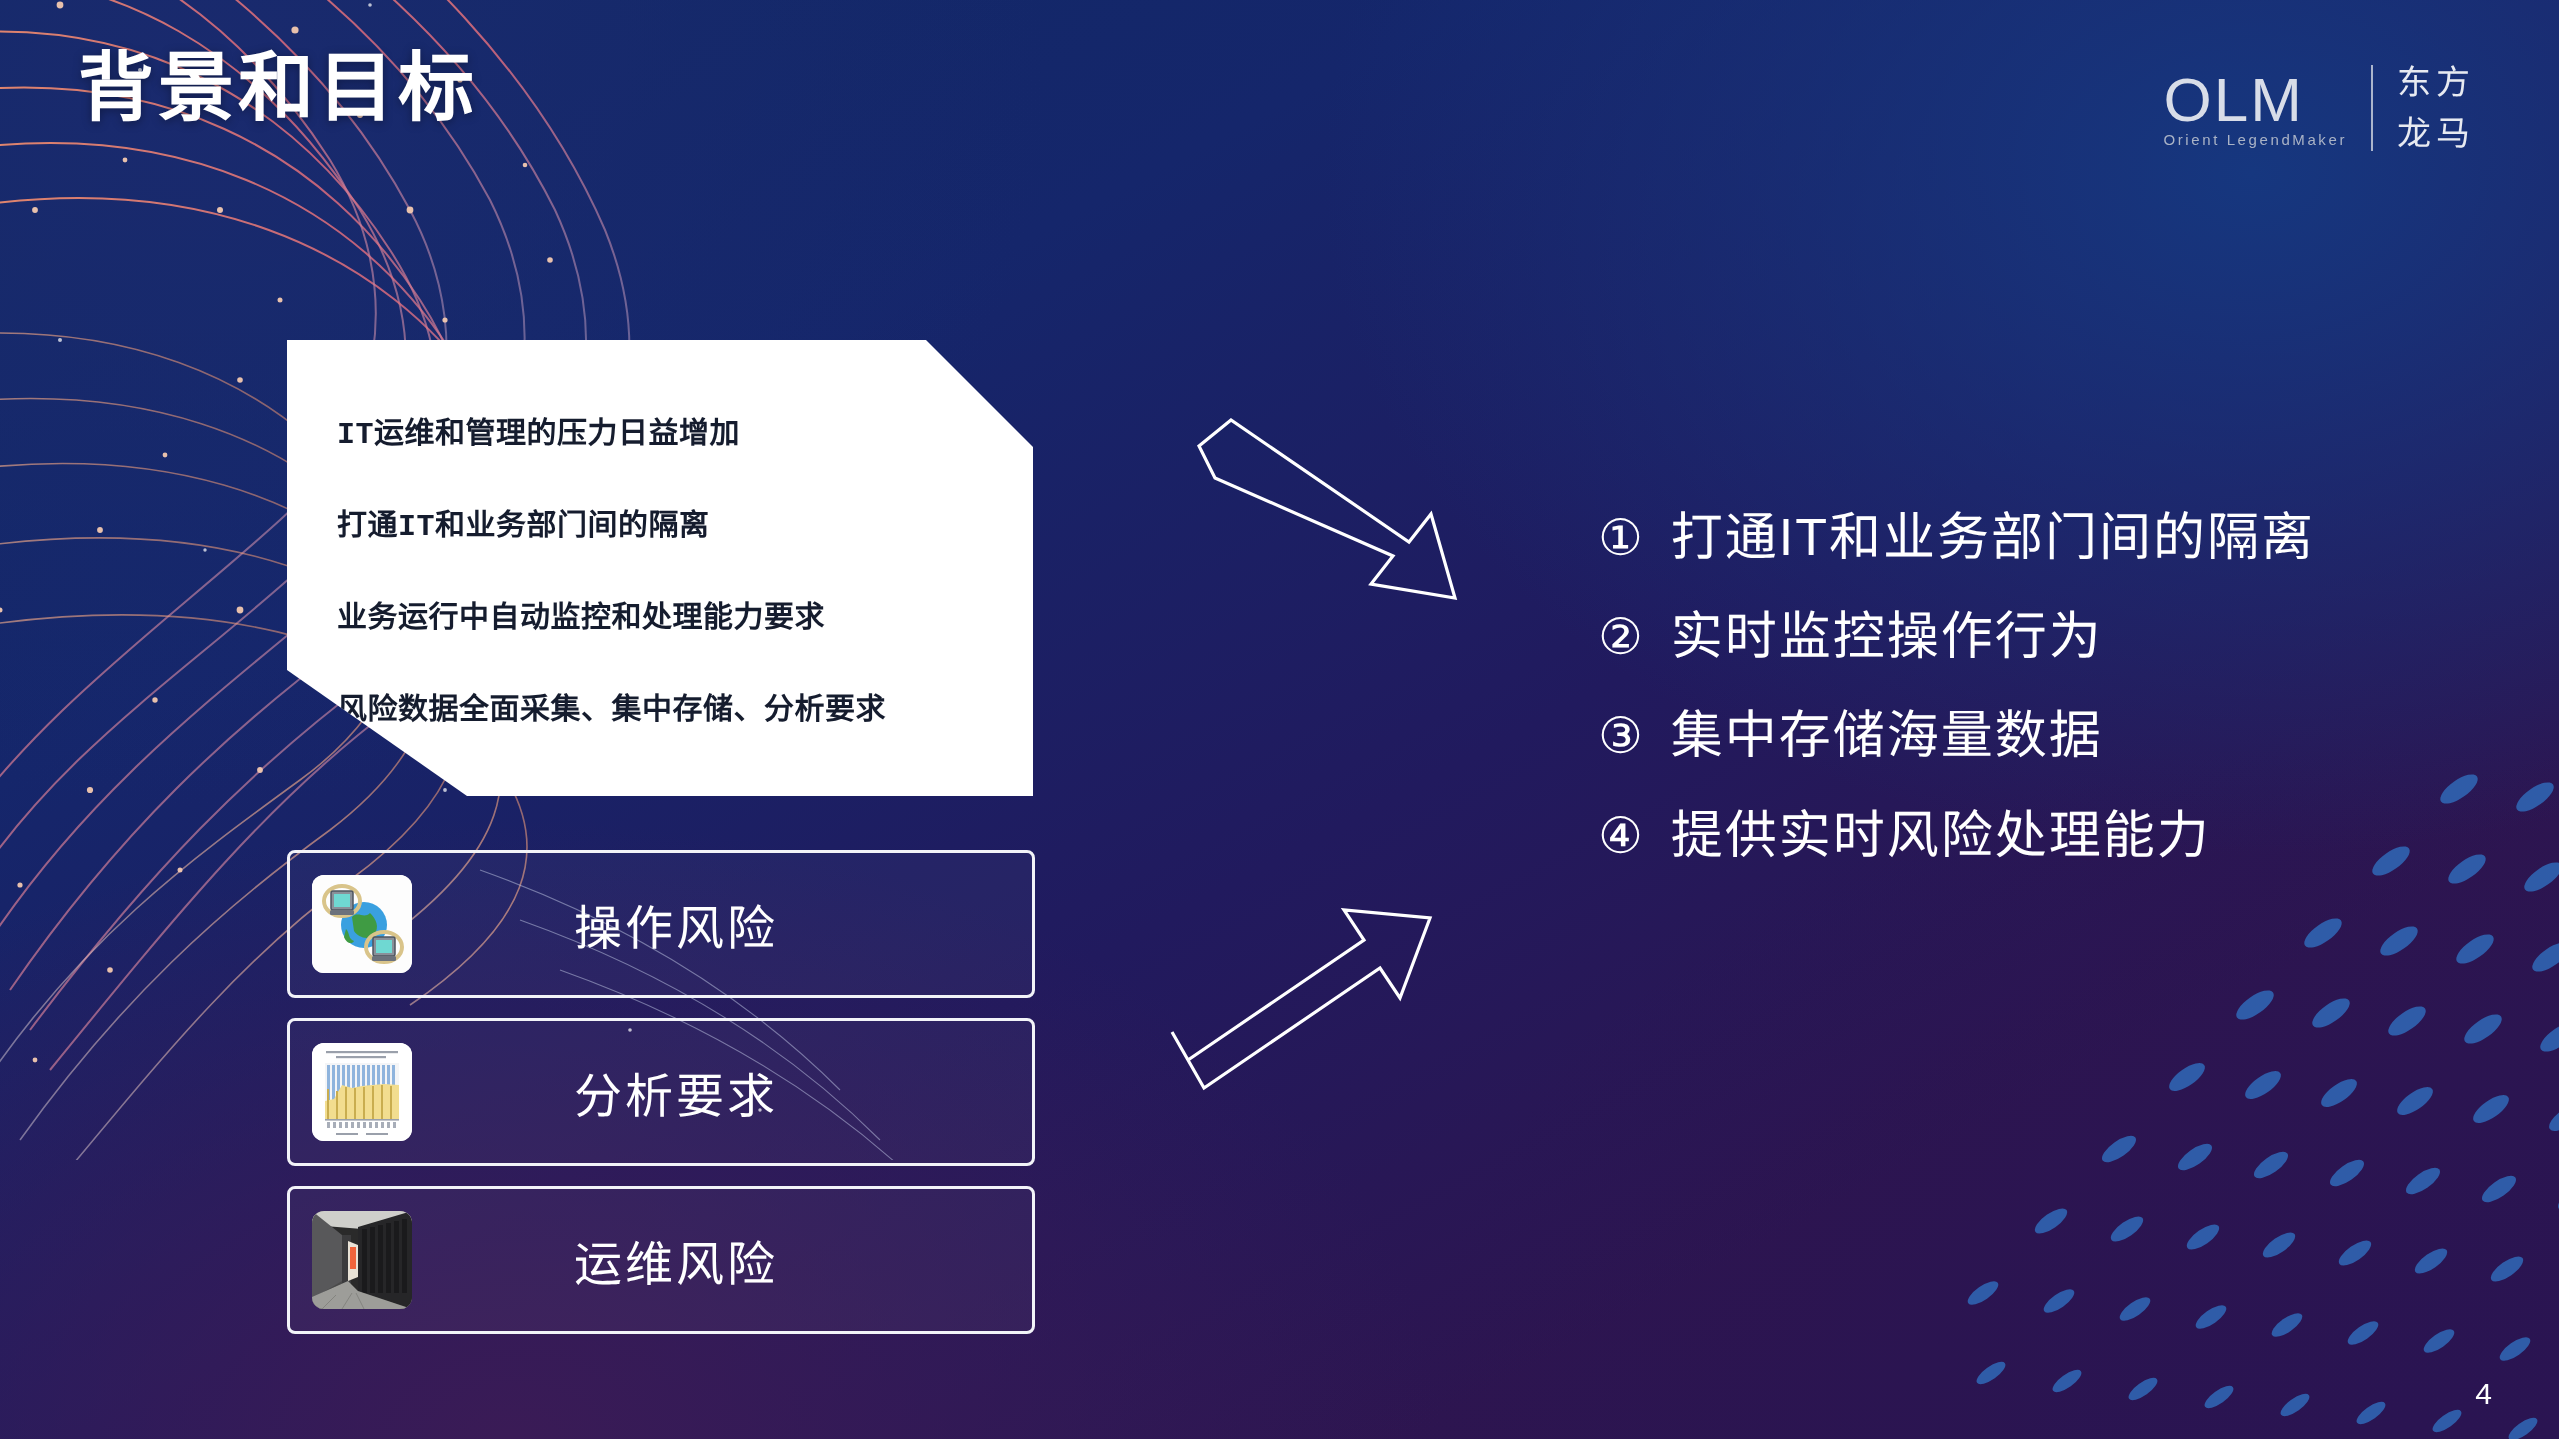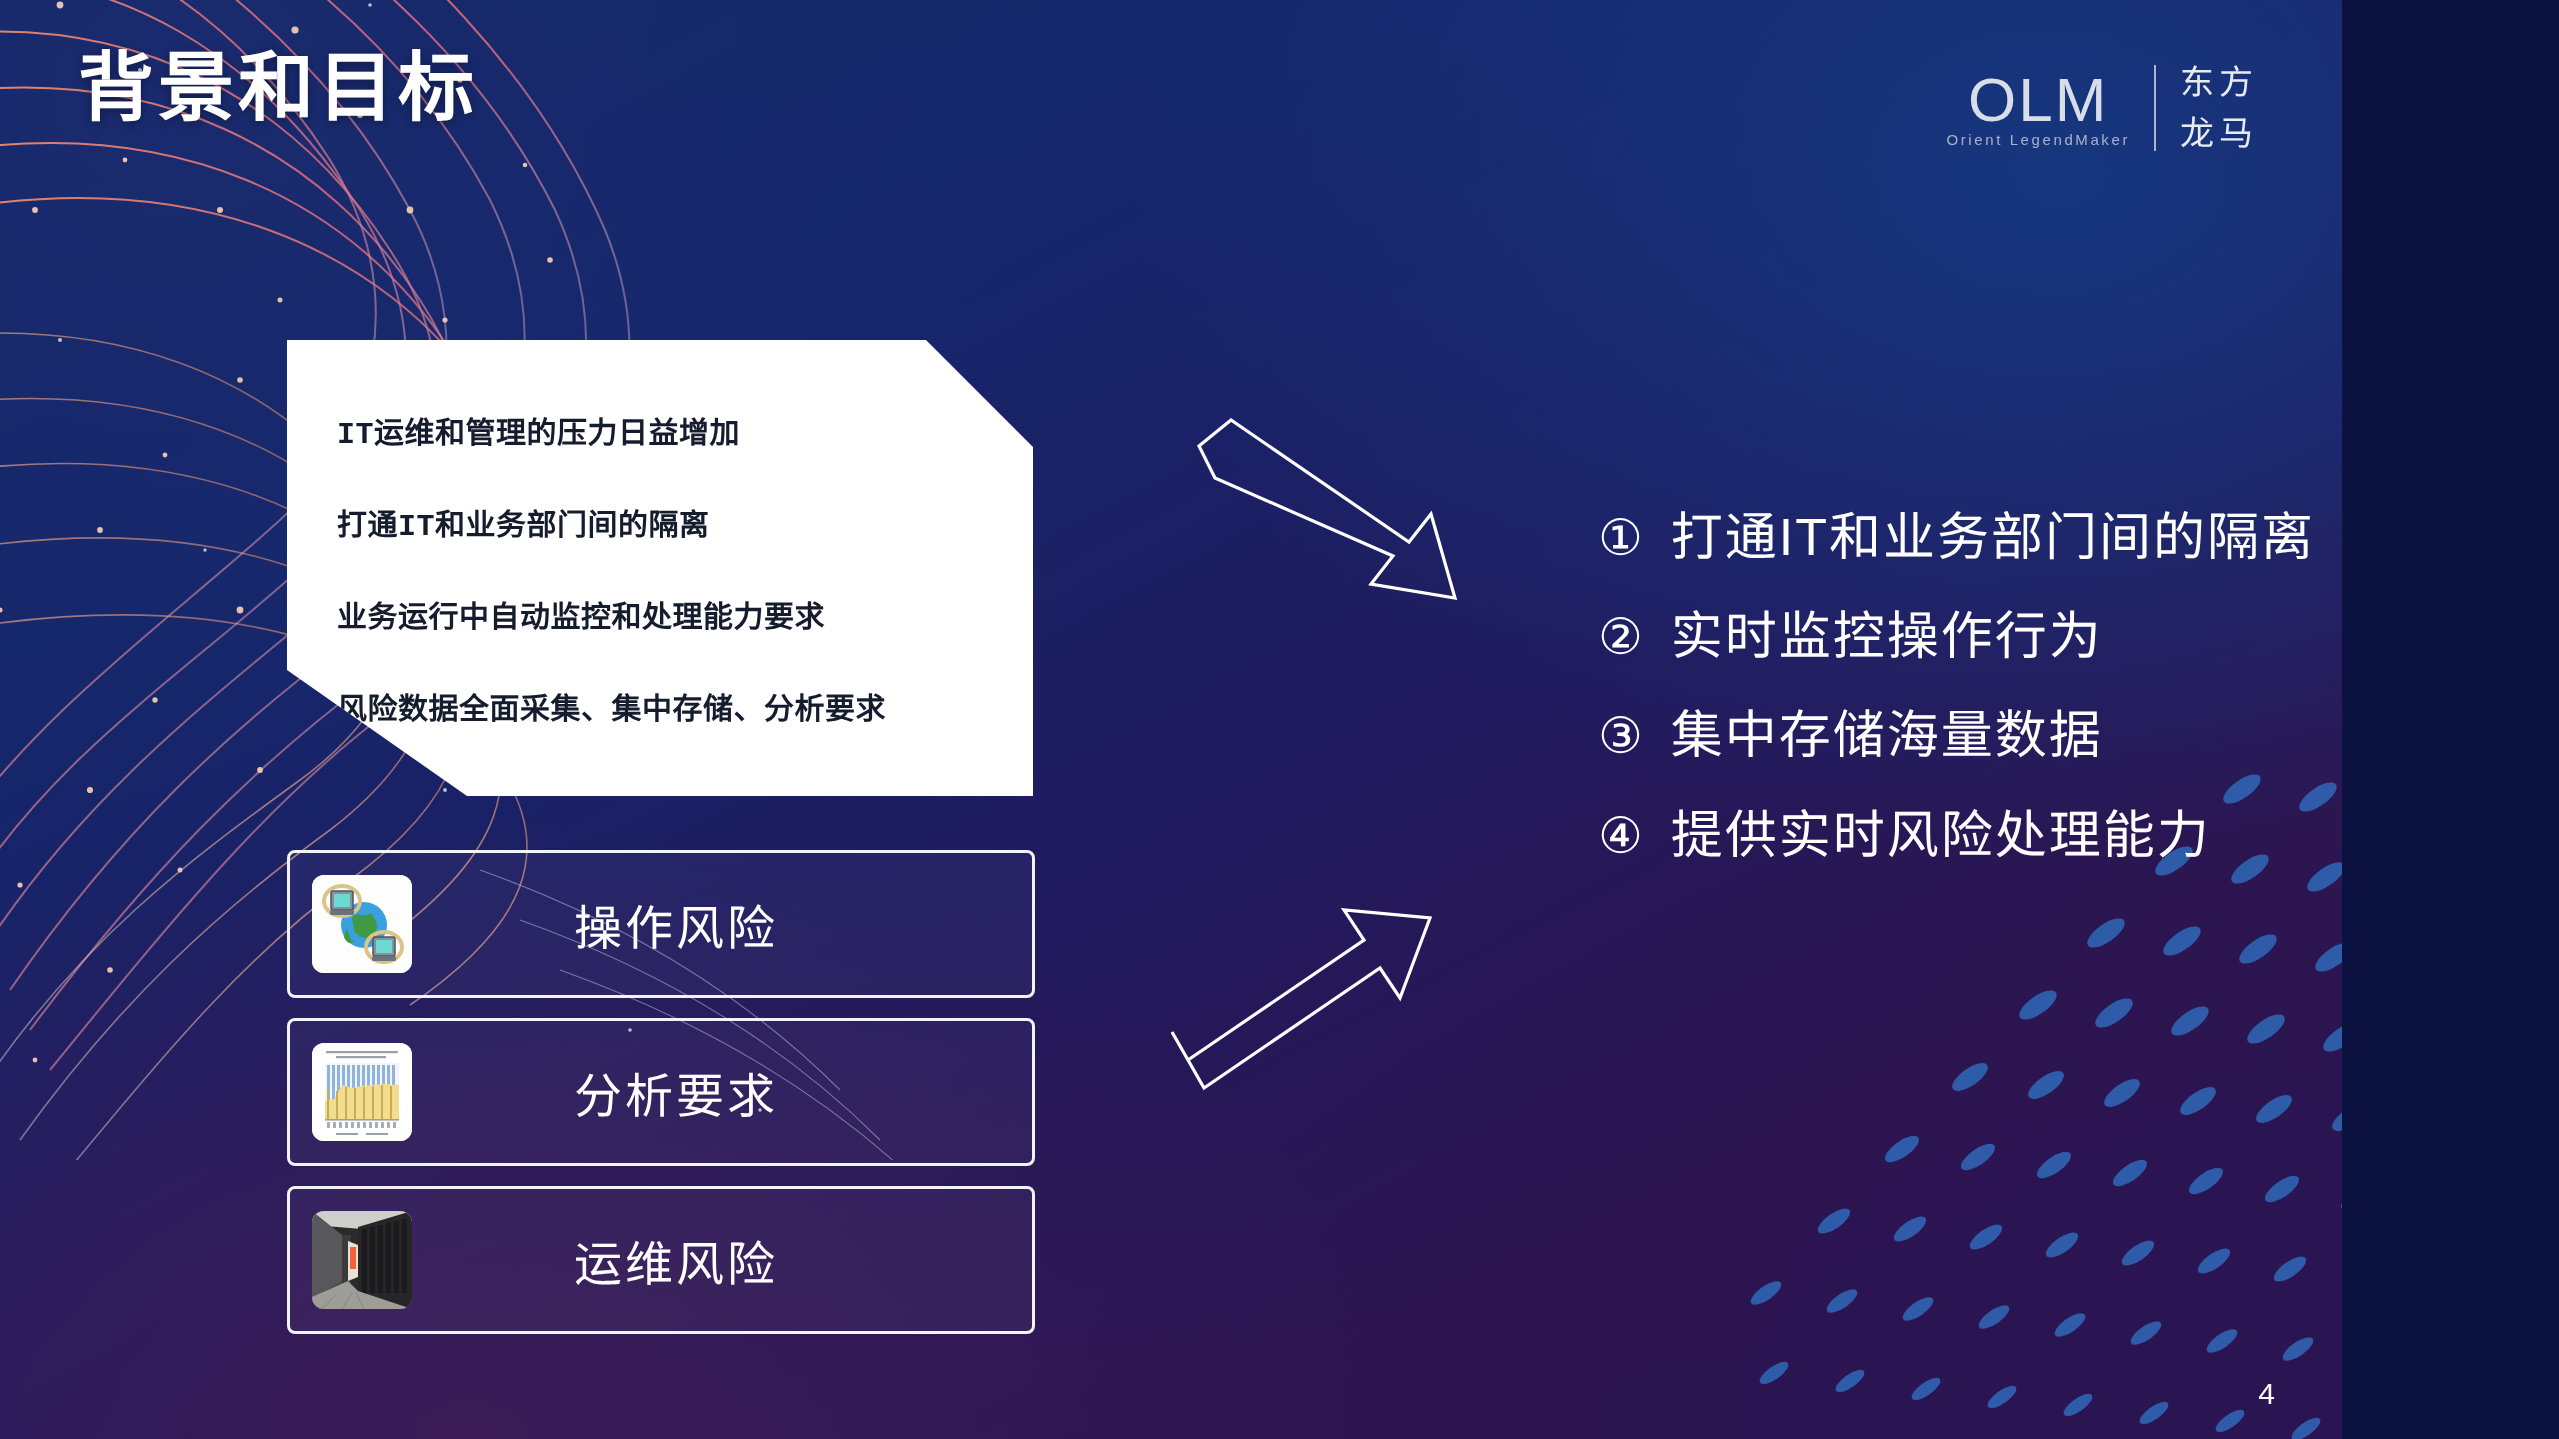--- a/index.html
+++ b/index.html
@@ -3,21 +3,21 @@
 <meta charset="utf-8">
 <title>背景和目标</title>
 <style>
   * { margin:0; padding:0; box-sizing:border-box; }
   html,body{
     width:2559px; height:1439px; overflow:hidden;
     background:#0b1240;
     font-family:"Liberation Sans","DejaVu Sans",sans-serif;
   }
   .slide{
-    position:relative; width:2342px; height:1439px; overflow:hidden;
+    position:relative; width:2559px; height:1439px; overflow:hidden;
     background:
       radial-gradient(ellipse 1500px 1100px at 88% 12%, #16377f 0%, rgba(22,55,127,0) 62%),
       radial-gradient(ellipse 1400px 1200px at 8% 6%,  #1a2a6e 0%, rgba(26,42,110,0) 60%),
       radial-gradient(ellipse 1500px 1000px at 20% 100%, #3a1b56 0%, rgba(58,27,86,0) 62%),
       radial-gradient(ellipse 1600px 1100px at 95% 100%, #2a1452 0%, rgba(42,20,82,0) 65%),
       linear-gradient(152deg,#102a66 0%,#15266b 28%,#211a5e 55%,#2d1550 78%,#2a1450 100%);
   }
 
   
   .net{ position:absolute; left:-60px; top:-90px; width:1000px; height:1250px;
@@ -33,21 +33,21 @@
   .page-title{
     position:absolute; left:78px; top:48px;
     font-size:76px; font-weight:bold; color:#ffffff;
     letter-spacing:4px; line-height:1.05;
     text-shadow:0 2px 10px rgba(0,0,0,.35);
   }
   .logo{
     position:absolute; right:84px; top:62px;
     display:flex; align-items:center; gap:24px;
   }
-  .logo-left{ display:flex; flex-direction:column; align-items:center; }
+  .logo-left{ display:flex; flex-direction:column; align-items:flex-start; }
   .logo-olm{
     font-size:62px; font-weight:300; color:#d8dde8; letter-spacing:2px;
     line-height:1;
   }
   .logo-sub{
     font-size:15px; color:#aab3c6; letter-spacing:2.6px; 
     font-weight:300;
   }
   .logo-rule{ width:2px; height:86px; background:#c6ccda; opacity:.85; }
   .logo-cn{ display:flex; flex-direction:column; align-items:flex-start; gap:10px; }

